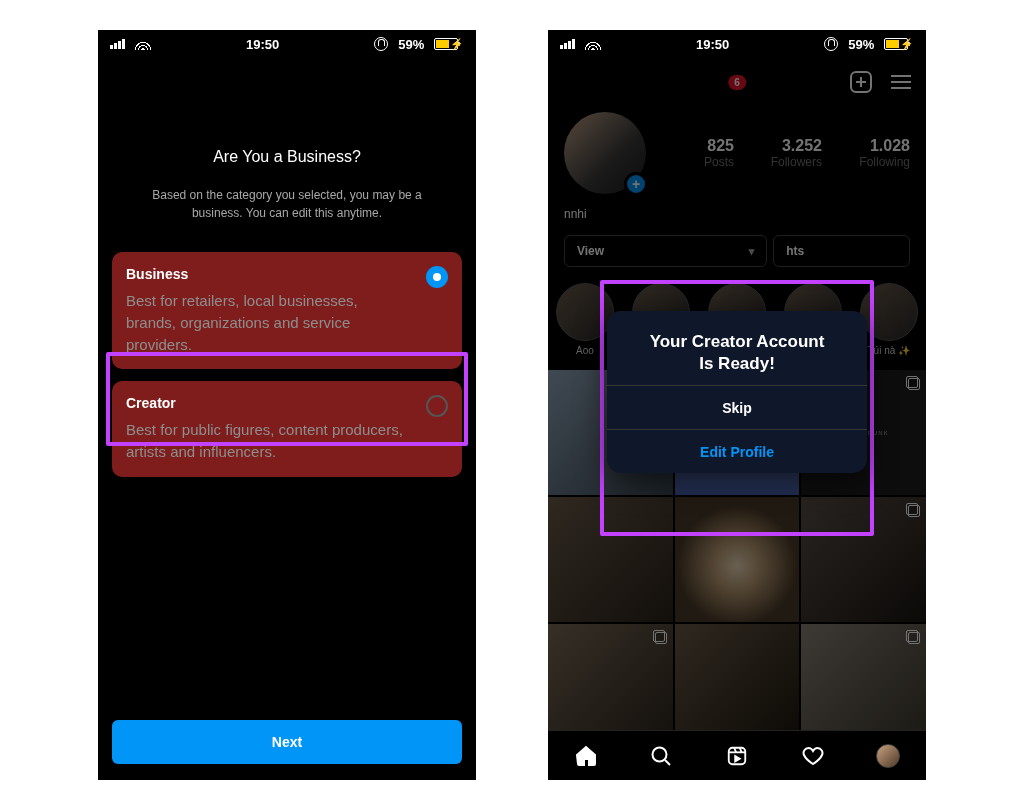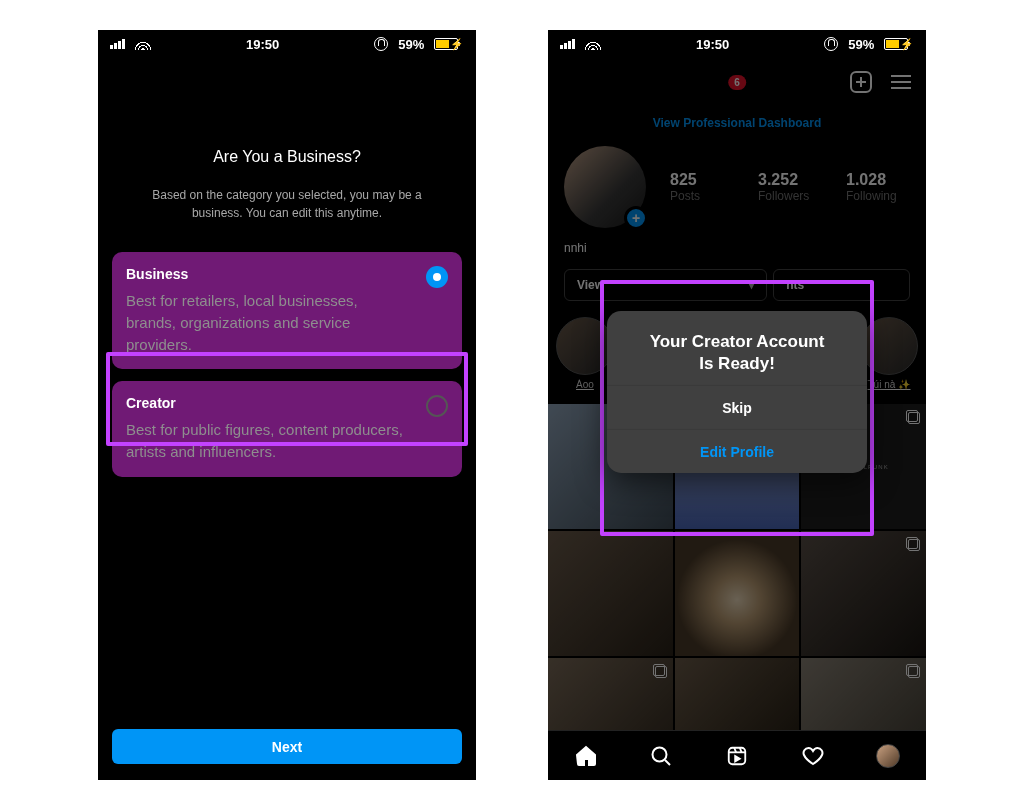--- a/index.html
+++ b/index.html
@@ -57,21 +57,21 @@
   .bolt{color:#ffcc00;font-size:11px;margin-left:-18px;position:relative;z-index:2;}
   .rotlock{width:14px;height:14px;border:1.5px solid #fff;border-radius:50%;position:relative;}
   .rotlock::after{content:"";position:absolute;width:5px;height:6px;border:1.5px solid #fff;border-bottom:none;border-radius:3px 3px 0 0;left:2.5px;top:1px;}
 
   
   .s1-content { padding: 90px 14px 0; text-align:center; }
   .s1-title { font-size: 16px; font-weight:400; margin-bottom:20px; }
   .s1-sub { font-size:12px; color:#a8a8a8; line-height:1.5; padding:0 16px 30px; }
 
   .option-card {
-    background:#701a75;
+    background:#7f1d1d;
     border-radius:10px;
     text-align:left;
     padding:14px 52px 14px 14px;
     margin-bottom:12px;
     position:relative;
     cursor:pointer;
   }
   .option-title{font-size:14px;font-weight:600;margin-bottom:4px;}
   .option-desc{font-size:15px;color:#8e8e8e;line-height:1.45;margin-top:8px;}
   .radio{position:absolute;right:14px;top:14px;width:22px;height:22px;border-radius:50%;}
@@ -82,21 +82,21 @@
   .highlight-border{
     position:absolute;
     border:4px solid #c342ff;
     border-radius:2px;
     pointer-events:none;
   }
 
   .next-btn{
     position:absolute;
     bottom:16px; left:14px; right:14px;
-    height:35px;
+    height:44px;
     background:#0095f6;
     border-radius:6px;
     color:#fff;
     font-size:14px;
     font-weight:600;
     display:flex;align-items:center;justify-content:center;
     cursor:pointer;
   }
 
   
@@ -109,34 +109,34 @@
   .plus-box::after{top:50%;left:4px;right:4px;height:2px;transform:translateY(-50%);}
   .hamburger{display:flex;flex-direction:column;gap:4px;}
   .hamburger span{width:20px;height:2px;background:#fff;}
 
   .dash-link{color:#0095f6;font-size:12px;font-weight:600;text-align:center;padding:10px 0;}
 
   .profile-row{display:flex;align-items:center;padding:6px 16px 12px;gap:24px;}
   .avatar-wrap{position:relative;width:82px;height:82px;}
   .avatar{width:82px;height:82px;border-radius:50%;background:linear-gradient(135deg,#bfa087 0%,#3a3a3a 60%,#1a1a1a 100%);}
   .avatar-plus{position:absolute;right:-2px;bottom:-2px;width:24px;height:24px;background:#0095f6;border:3px solid #000;border-radius:50%;display:flex;align-items:center;justify-content:center;color:#fff;font-size:14px;font-weight:700;}
-  .stat{flex:1;text-align:left;}
+  .stat{flex:1;text-align:right;}
   .stat-n{font-size:16px;font-weight:600;}
   .stat-l{font-size:12px;color:#737373;}
 
   .bio{padding:0 16px;font-size:12px;color:#ccc;line-height:1.45;}
   .bio .line1{color:#fff;}
 
   .edit-row{display:flex;gap:6px;padding:12px 16px 6px;}
   .edit-btn{flex:1.6;border:1px solid #444;border-radius:6px;height:32px;font-size:12px;font-weight:600;display:flex;align-items:center;justify-content:space-between;padding:0 12px;color:#fff;cursor:pointer;}
   .edit-btn.small{flex:1;}
   .chev{font-size:11px;color:#aaa;}
 
   .story-row{display:flex;gap:14px;padding:10px 6px 8px;overflow:hidden;}
-  .story{width:62px;text-align:center;flex:0 0 auto;text-decoration:underline;}
+  .story{width:62px;text-align:center;flex:0 0 auto;}
   .story-c{width:58px;height:58px;border-radius:50%;border:1px solid #555;background:linear-gradient(135deg,#6b5a4a,#2a2a2a);margin:0 auto 4px;}
   .story-l{font-size:10px;color:#ddd;white-space:nowrap;overflow:hidden;text-overflow:ellipsis;}
 
   .grid{display:grid;grid-template-columns:repeat(3,1fr);gap:2px;margin-top:6px;}
   .tile{aspect-ratio:1/1;background:#333;position:relative;}
   .t1{background:linear-gradient(135deg,#8fa3b8,#3d4a55);}
   .t2{background:linear-gradient(0deg,#4a66b8,#bcc9e6);}
   .t3{background:#1e1e1e;display:flex;align-items:center;justify-content:center;font-size:6px;color:#aaa;letter-spacing:1px;}
   .t4{background:linear-gradient(135deg,#6a5a4a,#2a2218);}
   .t5{background:radial-gradient(circle at 50% 55%,#e8d6b8 0,#b89a72 25%,#4a3a28 65%);}
@@ -153,21 +153,21 @@
   .home-ic svg,.search-ic svg,.reel-ic svg,.heart-ic svg{stroke:#fff;fill:none;stroke-width:2;}
   .tb-avatar{width:24px;height:24px;border-radius:50%;background:linear-gradient(135deg,#c8a080,#503a28);border:1px solid #444;}
 
   
   .dim{position:absolute;inset:28px 0 50px 0;background:rgba(0,0,0,.55);pointer-events:none;}
 
   .dialog{
     position:absolute;
     left:50%;top:50%;transform:translate(-50%,-58%);
     width:260px;
-    background:#404040;
+    background:#0f172a;
     border-radius:14px;
     text-align:center;
     padding:20px 16px 0;
     box-shadow:0 8px 30px rgba(0,0,0,.6);
     z-index:5;
   }
   .dlg-title{font-size:17px;font-weight:700;line-height:1.3;margin-bottom:10px;}
   .dlg-body{font-size:11px;color:#bdbdbd;line-height:1.5;margin-bottom:16px;}
   .dlg-btn{height:44px;border-top:1px solid #3a3a3a;display:flex;align-items:center;justify-content:center;font-size:14px;font-weight:600;cursor:pointer;margin:0 -16px;}
   .dlg-btn.primary{color:#0095f6;}
@@ -252,21 +252,20 @@
       </div>
     <div class="icon-btn">
         <div class="hamburger">
           <span></span>
           <span></span>
           <span></span>
         </div>
       </div>
   </div>
 
-  <div class="dash-link">View Professional Dashboard</div>
 
   <div class="profile-row">
     <div class="avatar-wrap">
       <div class="avatar"></div>
       <div class="avatar-plus">+</div>
     </div>
     <div class="stat">
       <div class="stat-n">825</div>
       <div class="stat-l">Posts</div>
     </div>

